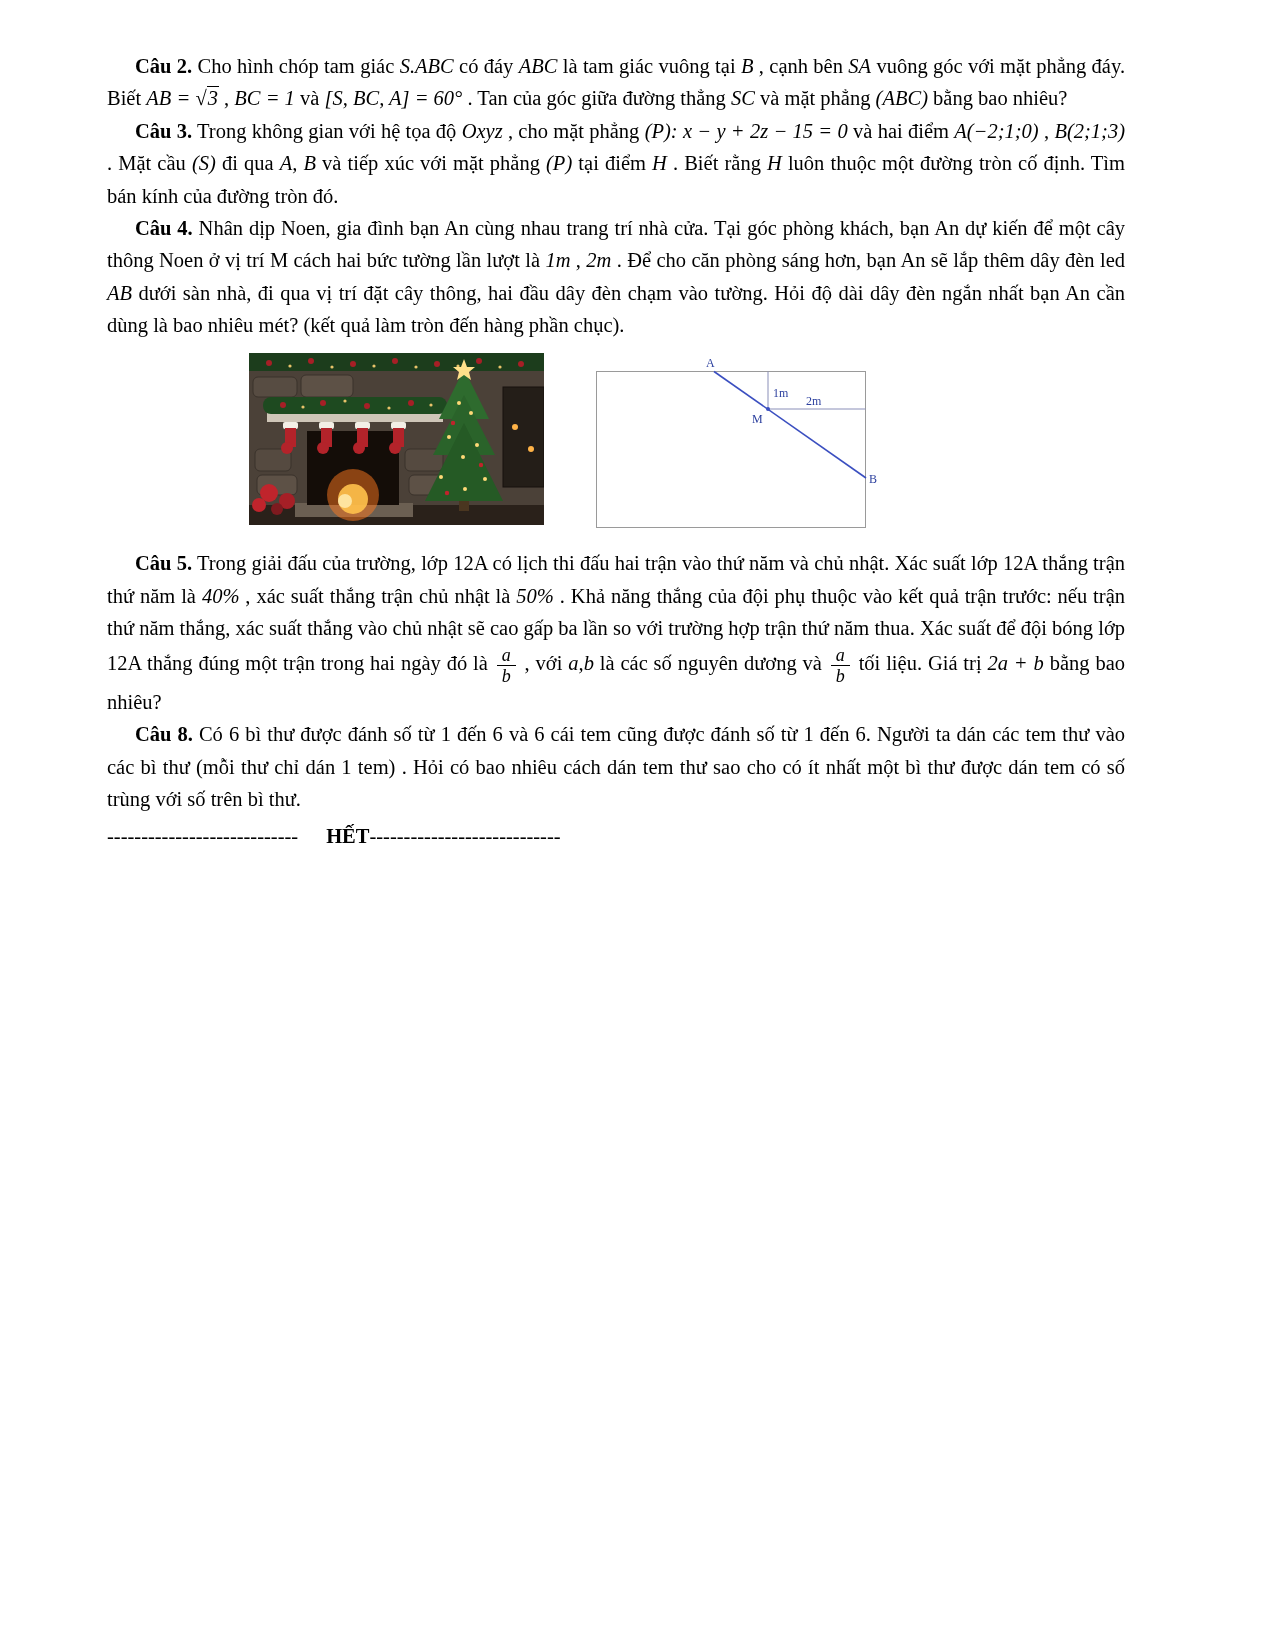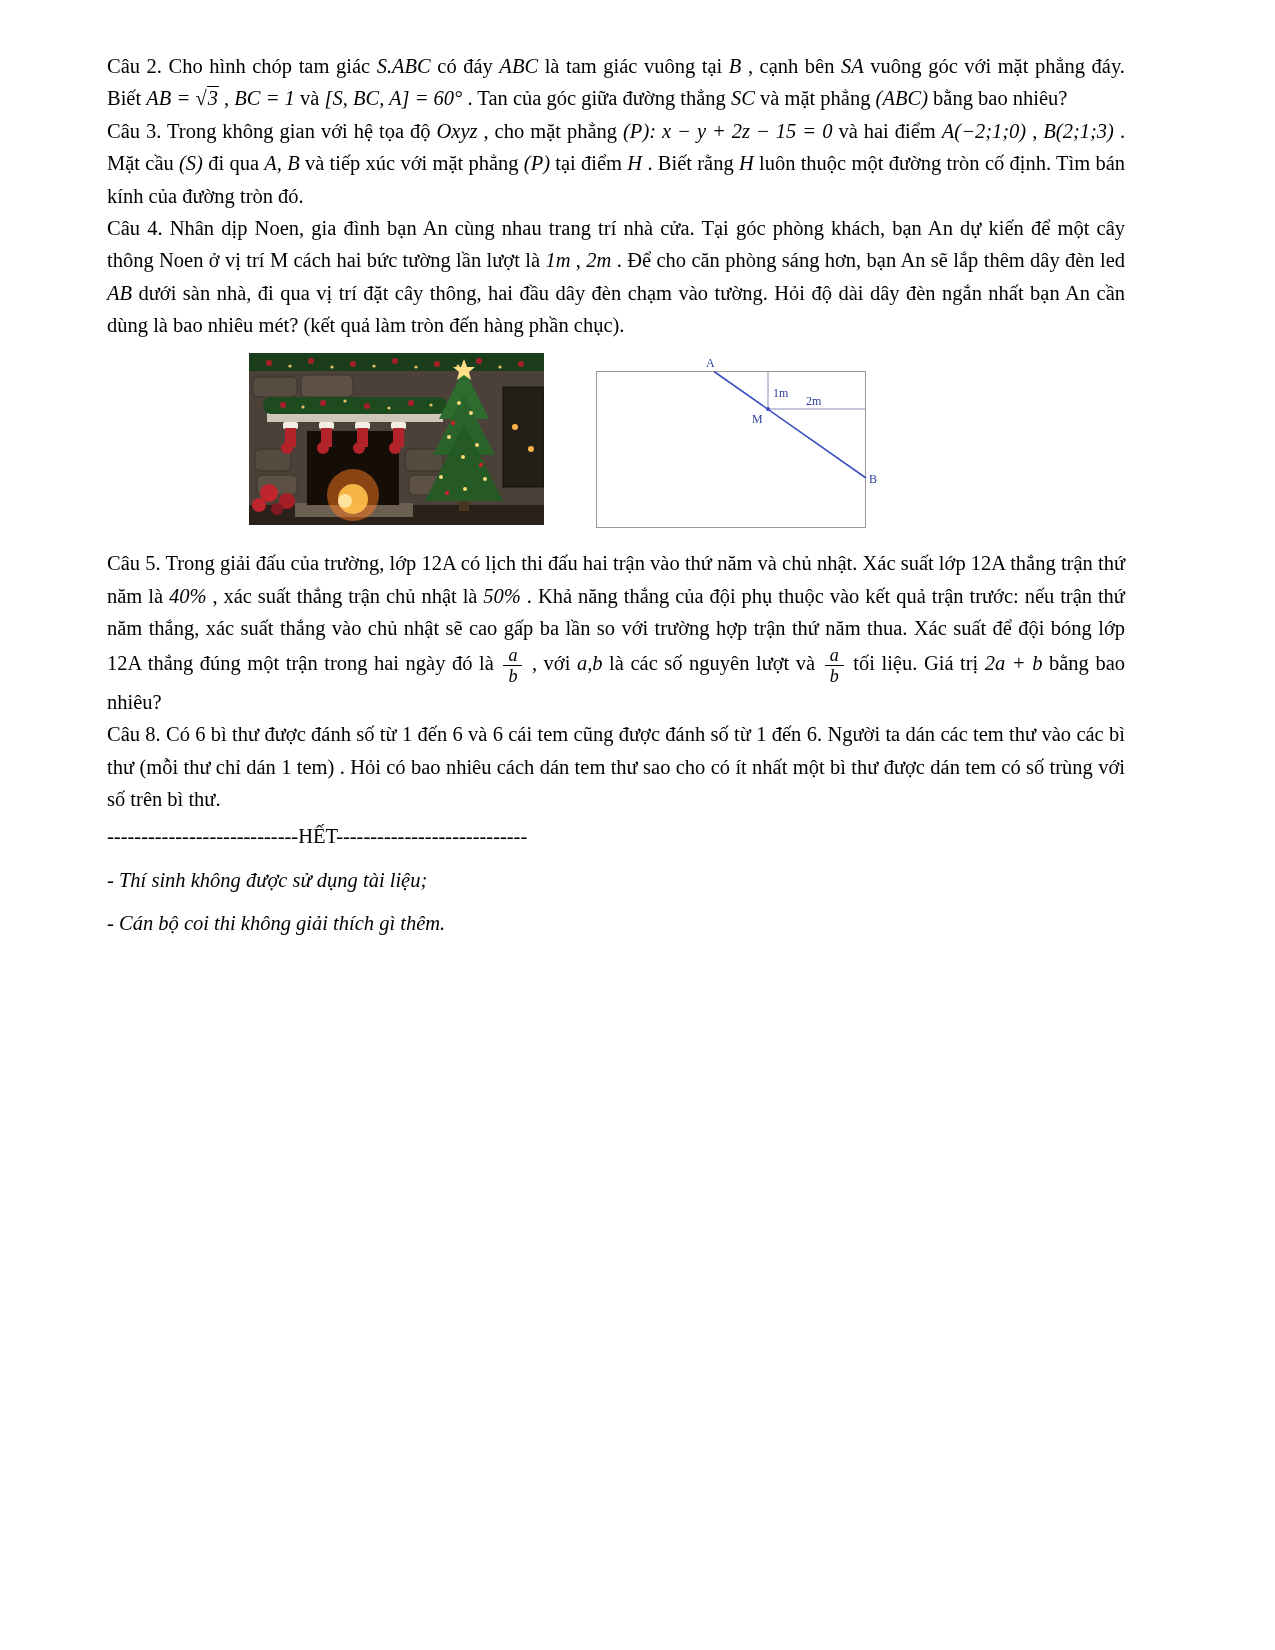--- a/index.html
+++ b/index.html
@@ -11,21 +11,21 @@
     font-size: 20.5px;
     color: #000;
     position: relative;
   }
   .page { padding: 50px 150px 0 107px; }
   p.q {
     text-align: justify;
     line-height: 1.58;
     margin: 0;
   }
-  .b { font-weight: normal; }
+  .b { font-weight: bold; margin-left: 28px; }
   .m { font-style: italic; }
   .n { font-style: normal; }
   .sqrt { white-space: nowrap; font-style: italic; }
   .sqrt .rad { border-top: 1.4px solid #000; padding: 0 1px; }
   .frac {
     display: inline-flex;
     flex-direction: column;
     align-items: center;
     vertical-align: middle;
     line-height: 1.12;
@@ -174,27 +174,23 @@
       <text class="dia-label" x="156" y="52">M</text>
       <text class="dia-label" x="273" y="112">B</text>
     </svg>
 
   </div>
 
   <div>
       <p class="q"><span class="b">Câu 5.</span><span class="n"> Trong giải đấu của trường, lớp 12A có lịch thi đấu hai trận vào thứ năm và chủ nhật. Xác suất lớp 12A thắng trận thứ năm là </span><span class="m">40%</span><span class="n"> , xác suất thắng trận chủ nhật là </span><span class="m">50%</span><span class="n"> . Khả năng thắng của đội phụ thuộc vào kết quả trận trước: nếu trận thứ năm thắng, xác suất thắng vào chủ nhật sẽ cao gấp ba lần so với trường hợp trận thứ năm thua. Xác suất để đội bóng lớp 12A thắng đúng một trận trong hai ngày đó là </span><span class="frac">
           <span class="num">a</span>
           <span class="den">b</span>
-        </span><span class="n"> , với </span><span class="m">a,b</span><span class="n"> là các số nguyên lượt và </span><span class="frac">
+        </span><span class="n"> , với </span><span class="m">a,b</span><span class="n"> là các số nguyên dương và </span><span class="frac">
           <span class="num">a</span>
           <span class="den">b</span>
         </span><span class="n"> tối liệu. Giá trị </span><span class="m">2a + b</span><span class="n"> bằng bao nhiêu?</span></p>
       <p class="q"><span class="b">Câu 8.</span><span class="n"> Có 6 bì thư được đánh số từ 1 đến 6 và 6 cái tem cũng được đánh số từ 1 đến 6. Người ta dán các tem thư vào các bì thư (mỗi thư chỉ dán 1 tem) . Hỏi có bao nhiêu cách dán tem thư sao cho có ít nhất một bì thư được dán tem có số trùng với số trên bì thư.</span></p>
     </div>
 
   <p class="het"><span>----------------------------</span><span class="b">HẾT</span><span>----------------------------</span></p>
 
-  <div class="notes">
-    <p>- Thí sinh không được sử dụng tài liệu;</p>
-    <p>- Cán bộ coi thi không giải thích gì thêm.</p>
-  </div>
 
 </div>
 
 </body></html>

